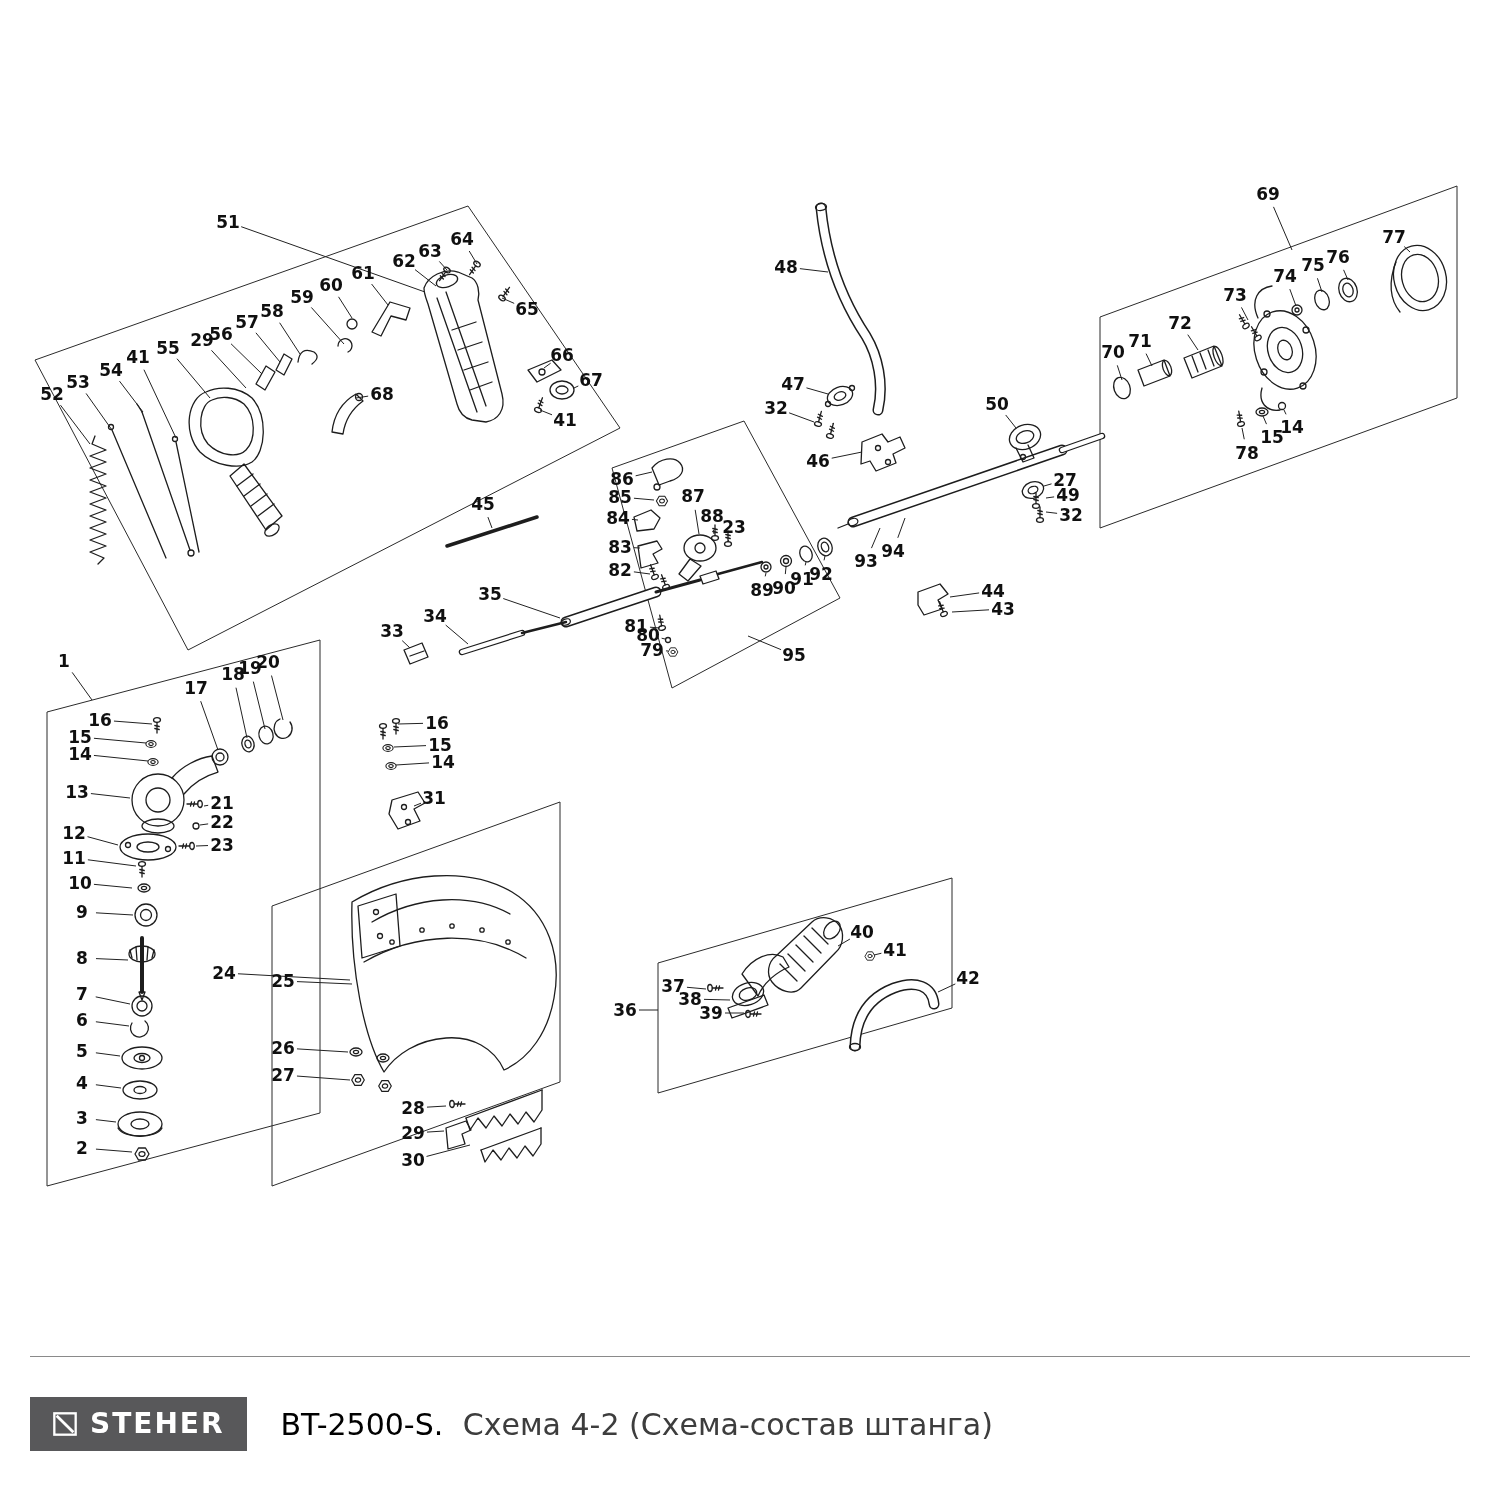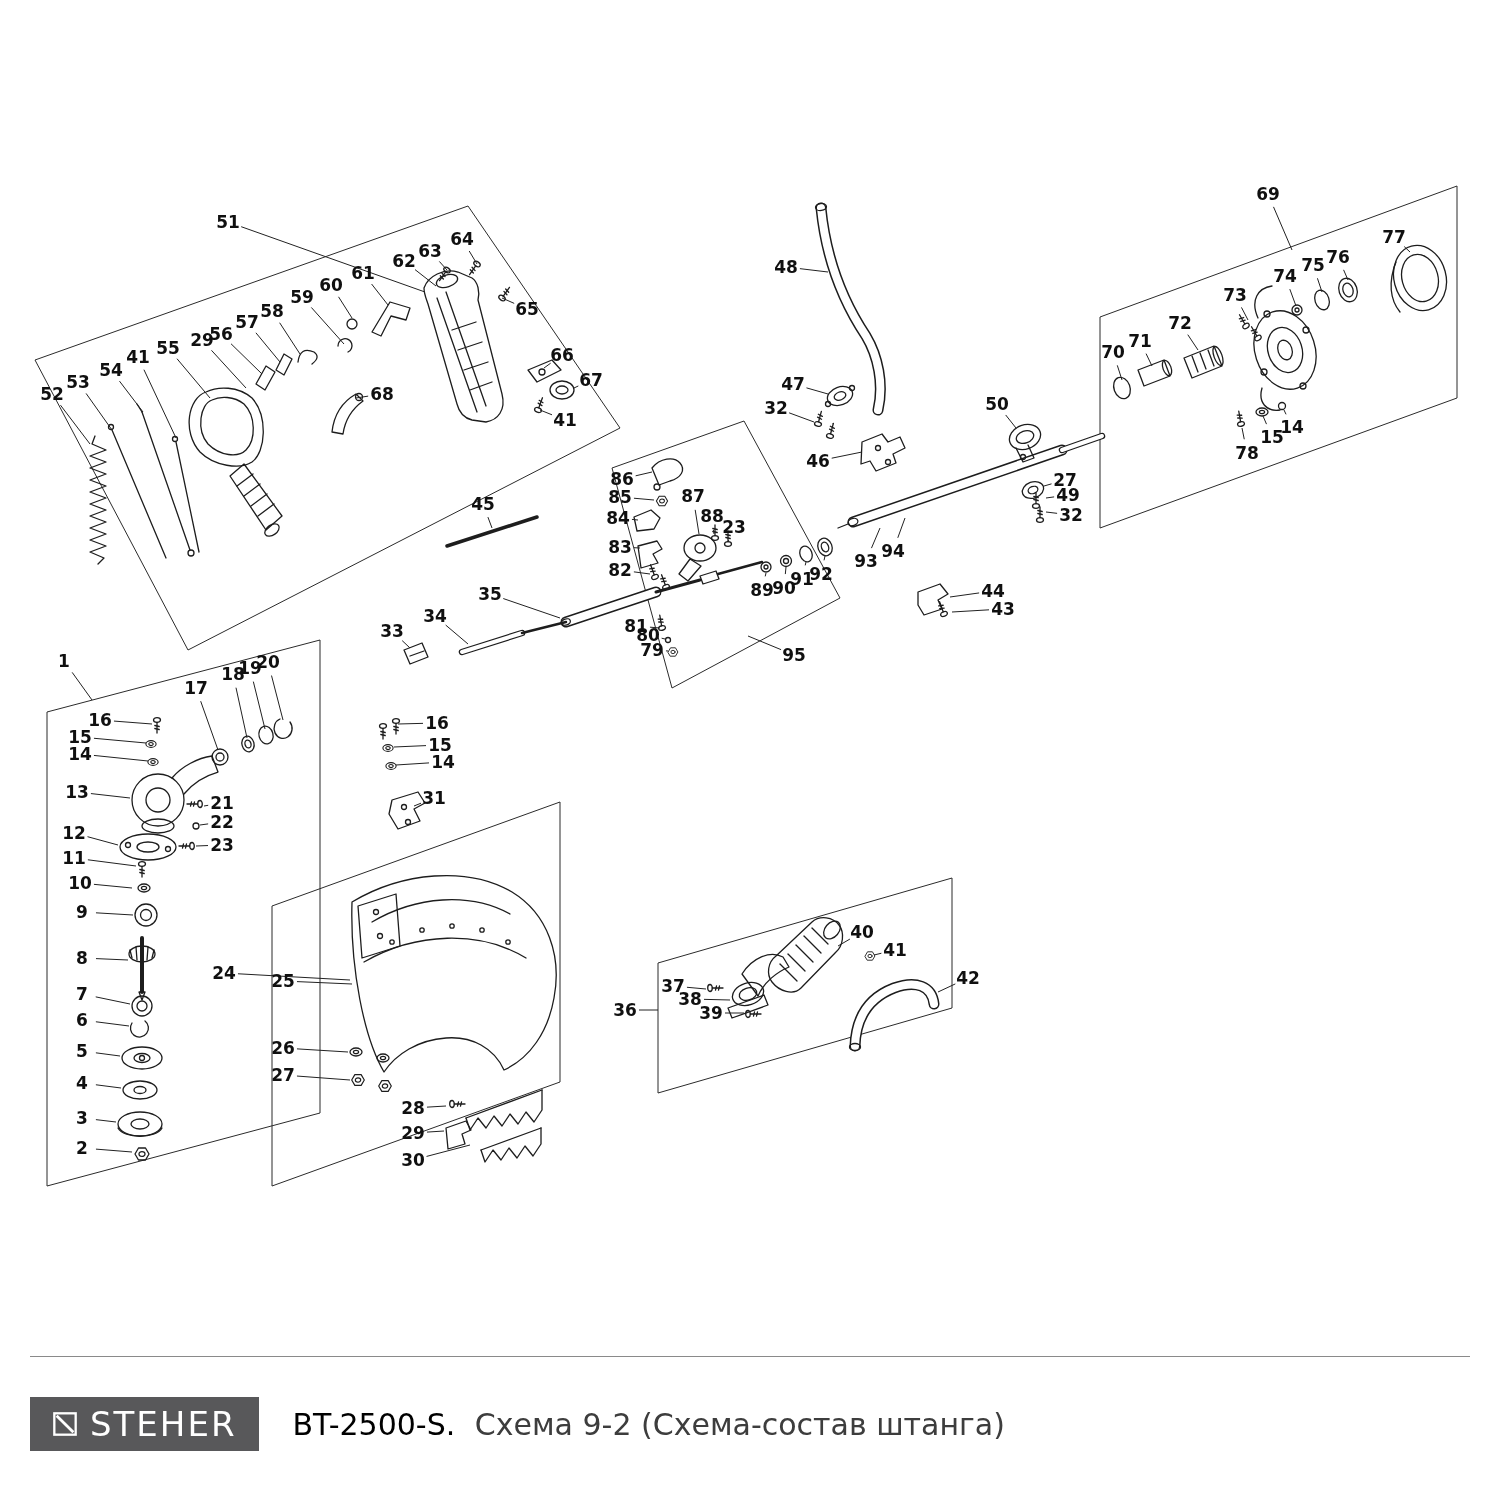--- a/index.html
+++ b/index.html
@@ -10,21 +10,21 @@
   .tube-o{stroke:#1d1d1d;stroke-width:11;fill:none;stroke-linecap:round}
   .tube-i{stroke:#ffffff;stroke-width:8;fill:none;stroke-linecap:round}
   .tube-o.sm{stroke-width:6.5}
   .tube-i.sm{stroke-width:4}
   .leader{stroke:#222;stroke-width:1}
   .callout{font-family:"DejaVu Sans",sans-serif;font-size:17px;font-weight:bold;fill:#101010;text-anchor:middle;dominant-baseline:central}
   .footer{position:absolute;left:30px;right:30px;top:1356px}
   .rule{border-top:1px solid #8a8a8a;height:0}
   .footer-row{display:flex;align-items:center;gap:34px;margin-top:40px}
   .logo-badge{display:flex;align-items:center;gap:12px;background:#58585a;color:#fff;padding:9px 22px;height:36px}
-  .brand{font-size:34px;font-weight:normal;letter-spacing:2px;line-height:1}
+  .brand{font-size:28px;font-weight:bold;letter-spacing:2px;line-height:1}
   .caption{font-size:30px;color:#1c1c1c;white-space:nowrap}
   .model{font-weight:normal;color:#000}
   .subtitle{color:#3d3d3d;font-weight:normal;margin-left:10px}
 </style>
 </head>
 <body>
 
 <div class="page">
 
   <svg id="diagram-svg" width="1500" height="1500" viewBox="0 0 1500 1500">
@@ -653,18 +653,18 @@
     <div class="footer-row">
       <div class="logo-badge">
         <svg class="logo-icon" width="26" height="26" viewBox="0 0 28 28">
           <rect x="2.5" y="2.5" width="23" height="23" fill="none" stroke="#fff" stroke-width="2.5"></rect>
           <line x1="5" y1="5" x2="23" y2="23" stroke="#fff" stroke-width="3"></line>
         </svg>
         <span class="brand">STEHER</span>
       </div>
       <div class="caption">
         <span class="model">BT-2500-S.</span>
-        <span class="subtitle">Схема 9-2 (Схема-состав штанга)</span>
+        <span class="subtitle">Схема 4-2 (Схема-состав штанга)</span>
       </div>
     </div>
   </div>
 
 </div>
 
 </body></html>

